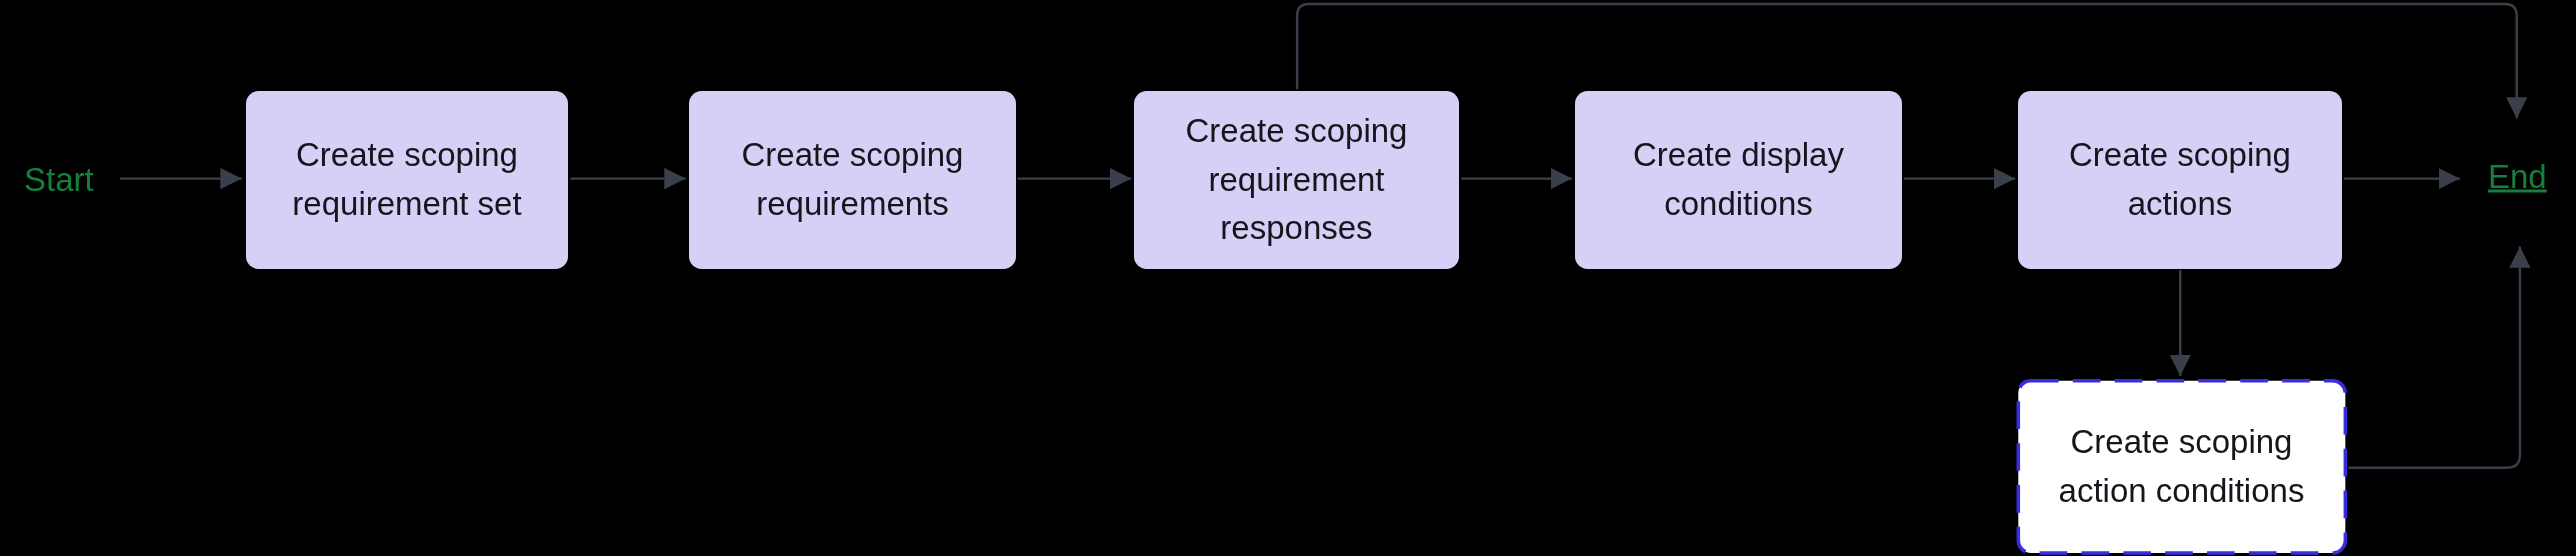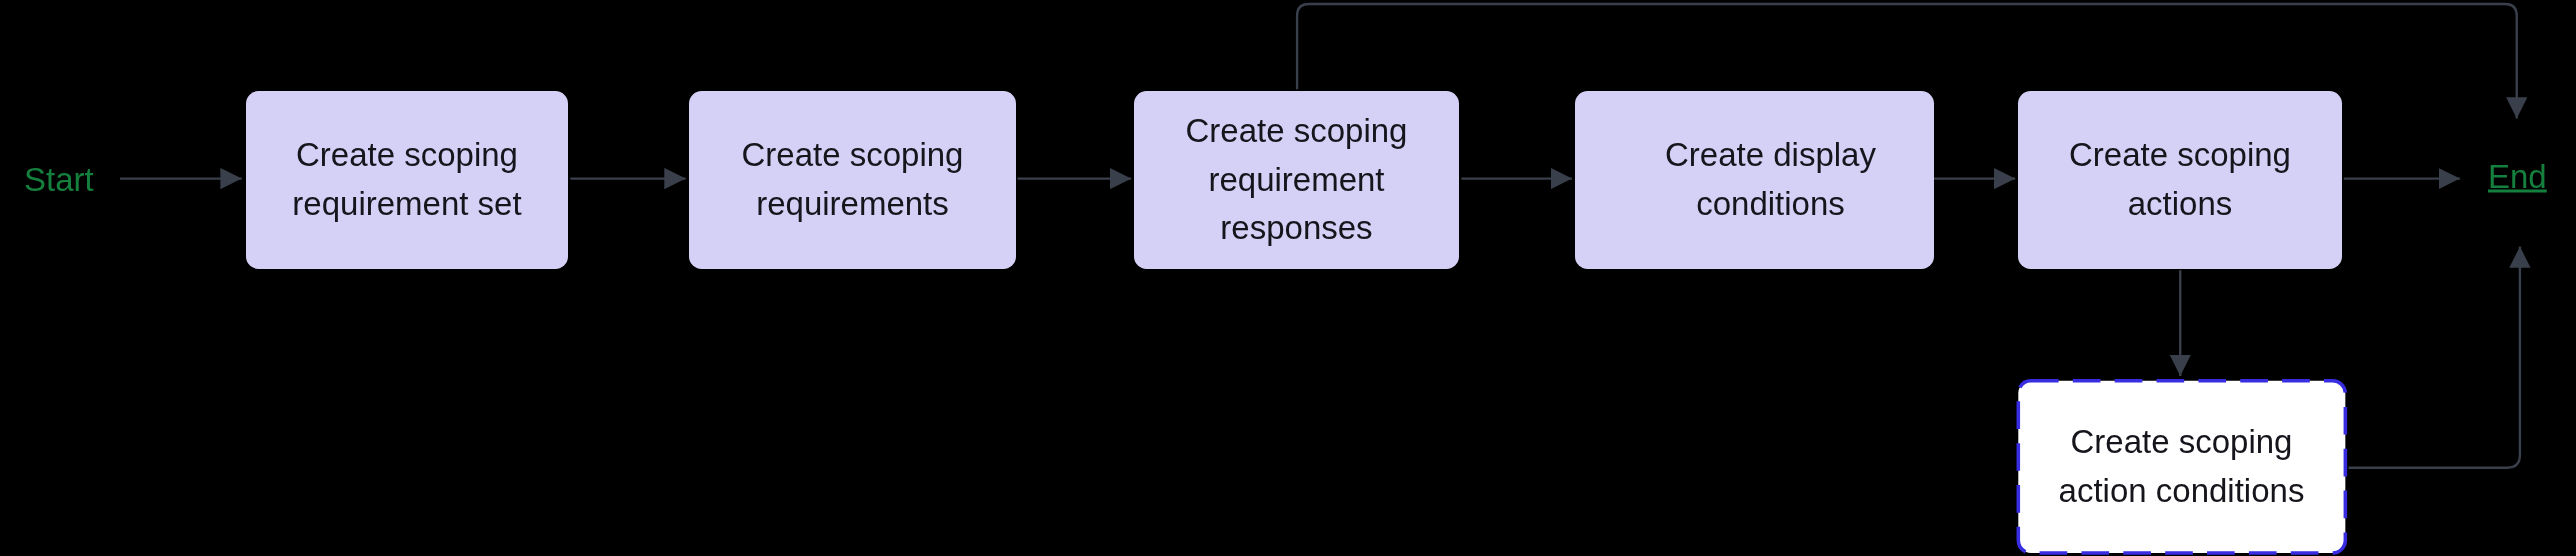--- a/index.html
+++ b/index.html
@@ -69,21 +69,21 @@
   <div class="node" style="left:246px; top:91px; width:322px; height:178px;">Create scoping
 requirement set</div>
 
   <div class="node" style="left:689px; top:91px; width:327px; height:178px;">Create scoping
 requirements</div>
 
   <div class="node" style="left:1134px; top:91px; width:325px; height:178px;">Create scoping
 requirement
 responses</div>
 
-  <div class="node" style="left:1575px; top:91px; width:327px; height:178px;padding-left:32px;">Create display
+  <div class="node" style="left:1575px; top:91px; width:327px; height:178px;">Create display
 conditions</div>
 
   <div class="node" style="left:2018px; top:91px; width:324px; height:178px;">Create scoping
 actions</div>
 
   <div class="node ghost" style="left:2018px; top:381px; width:327px; height:172px;">Create scoping
 action conditions</div>
 
 </div>
 

